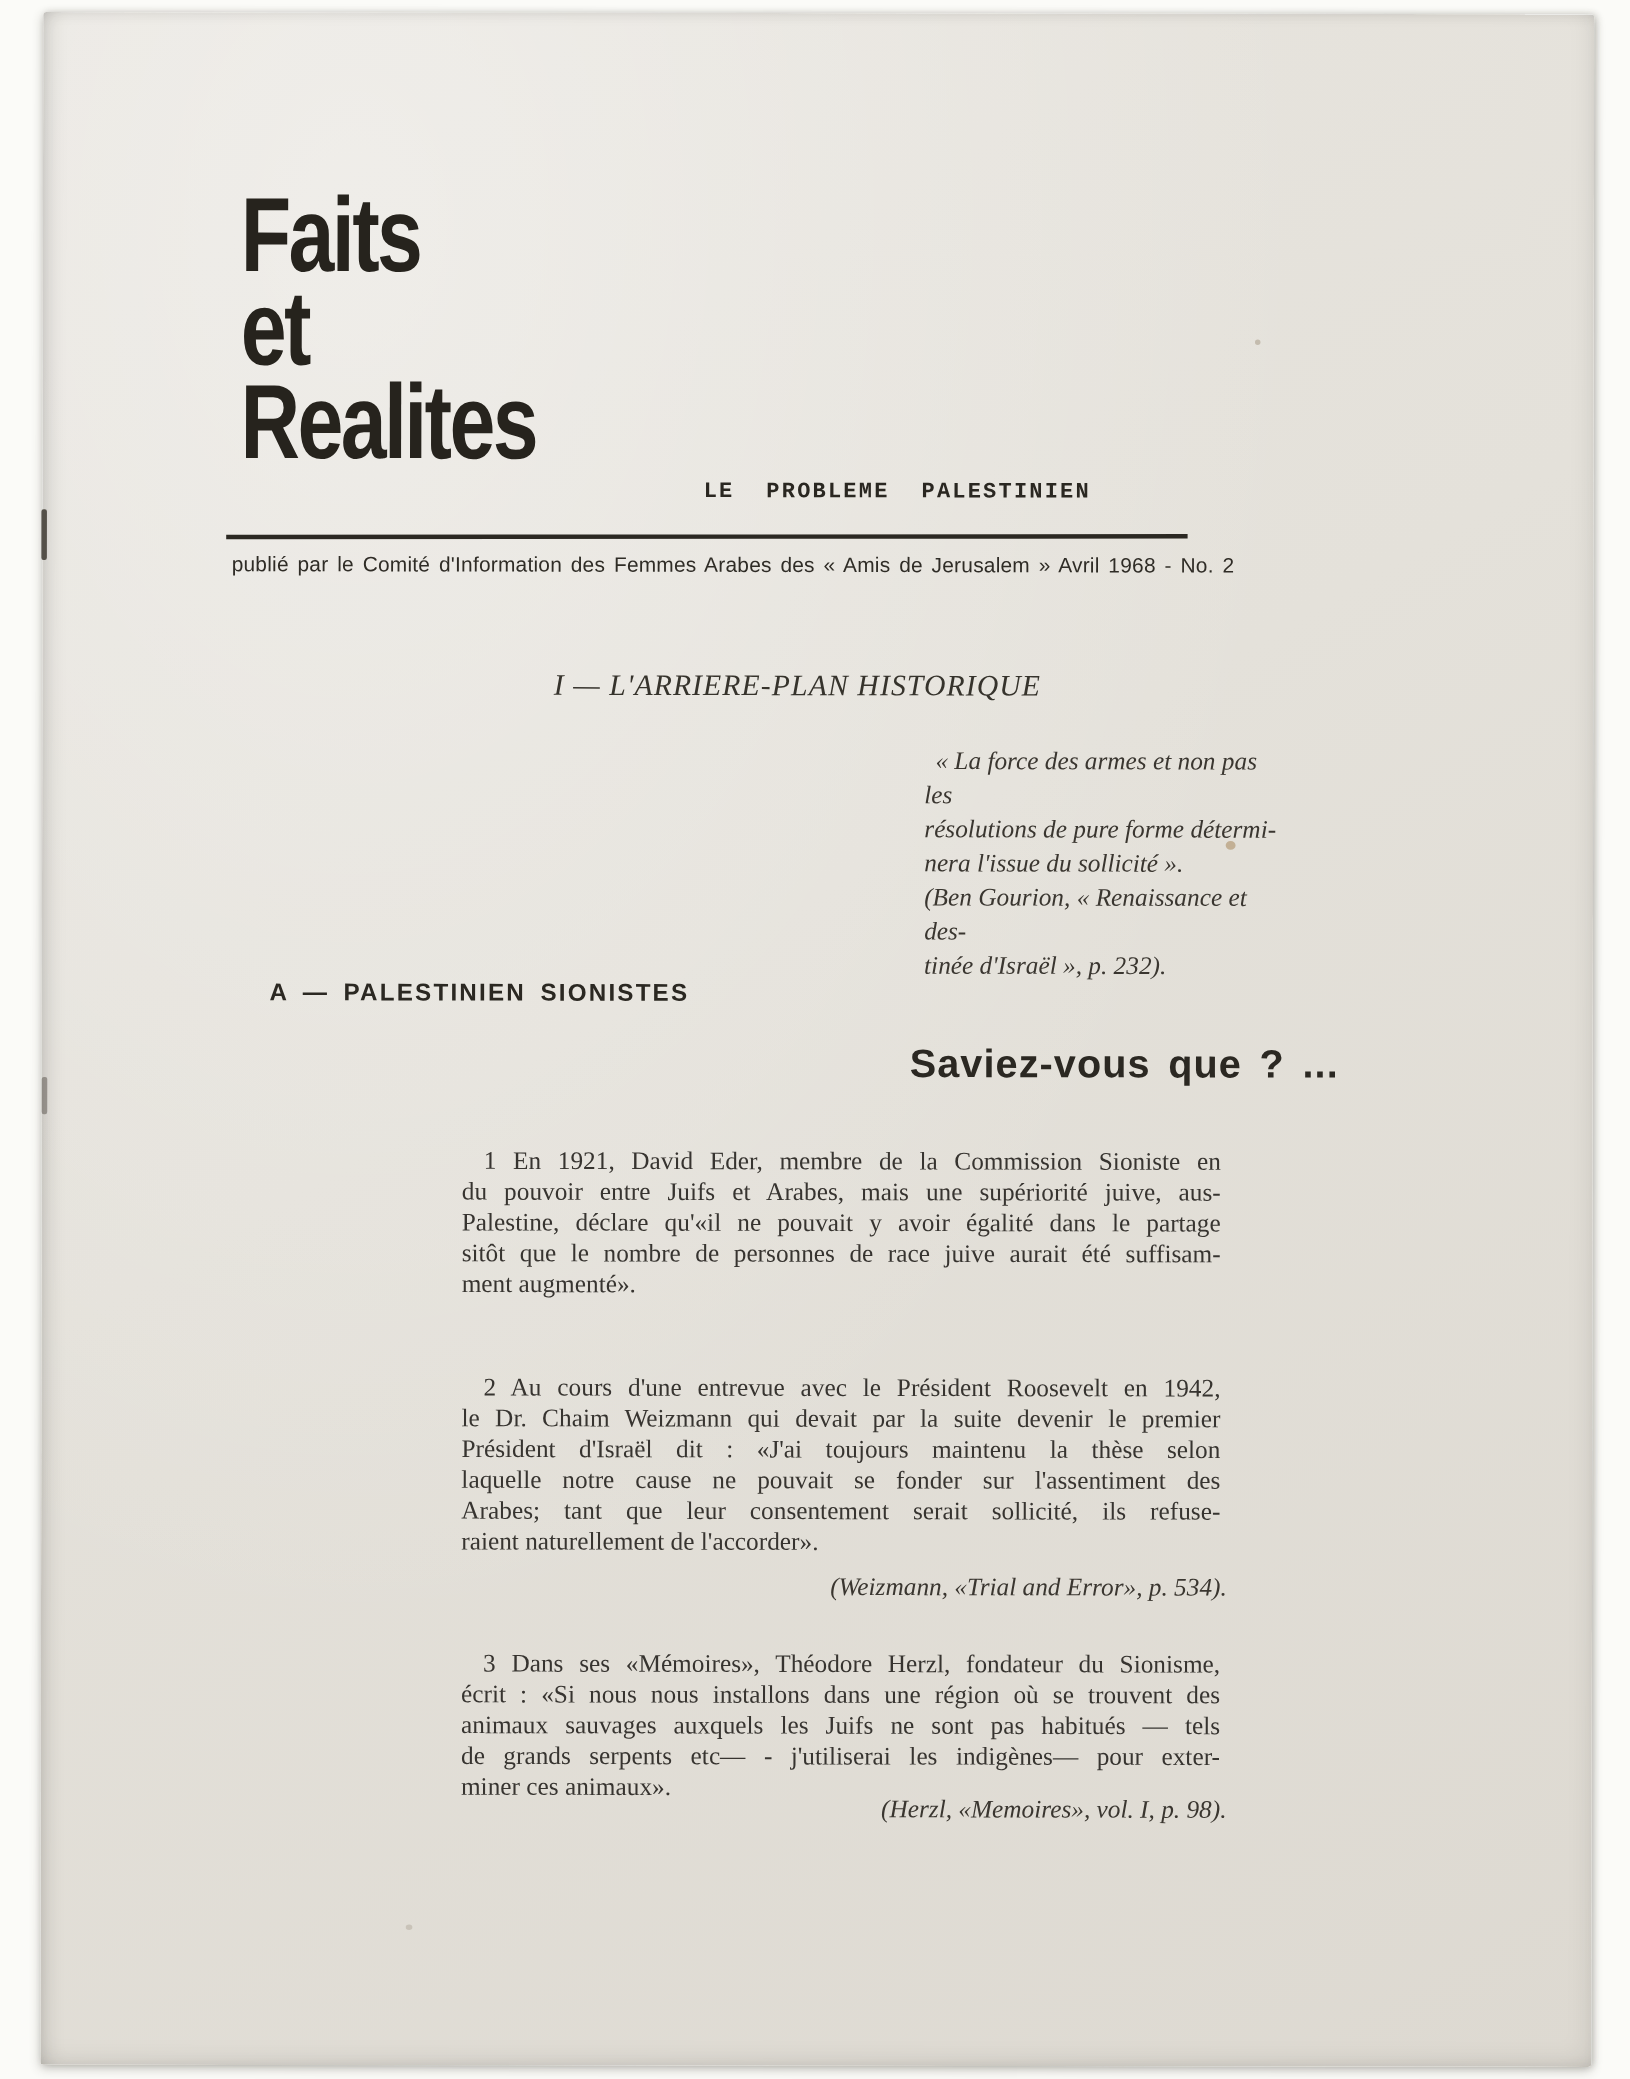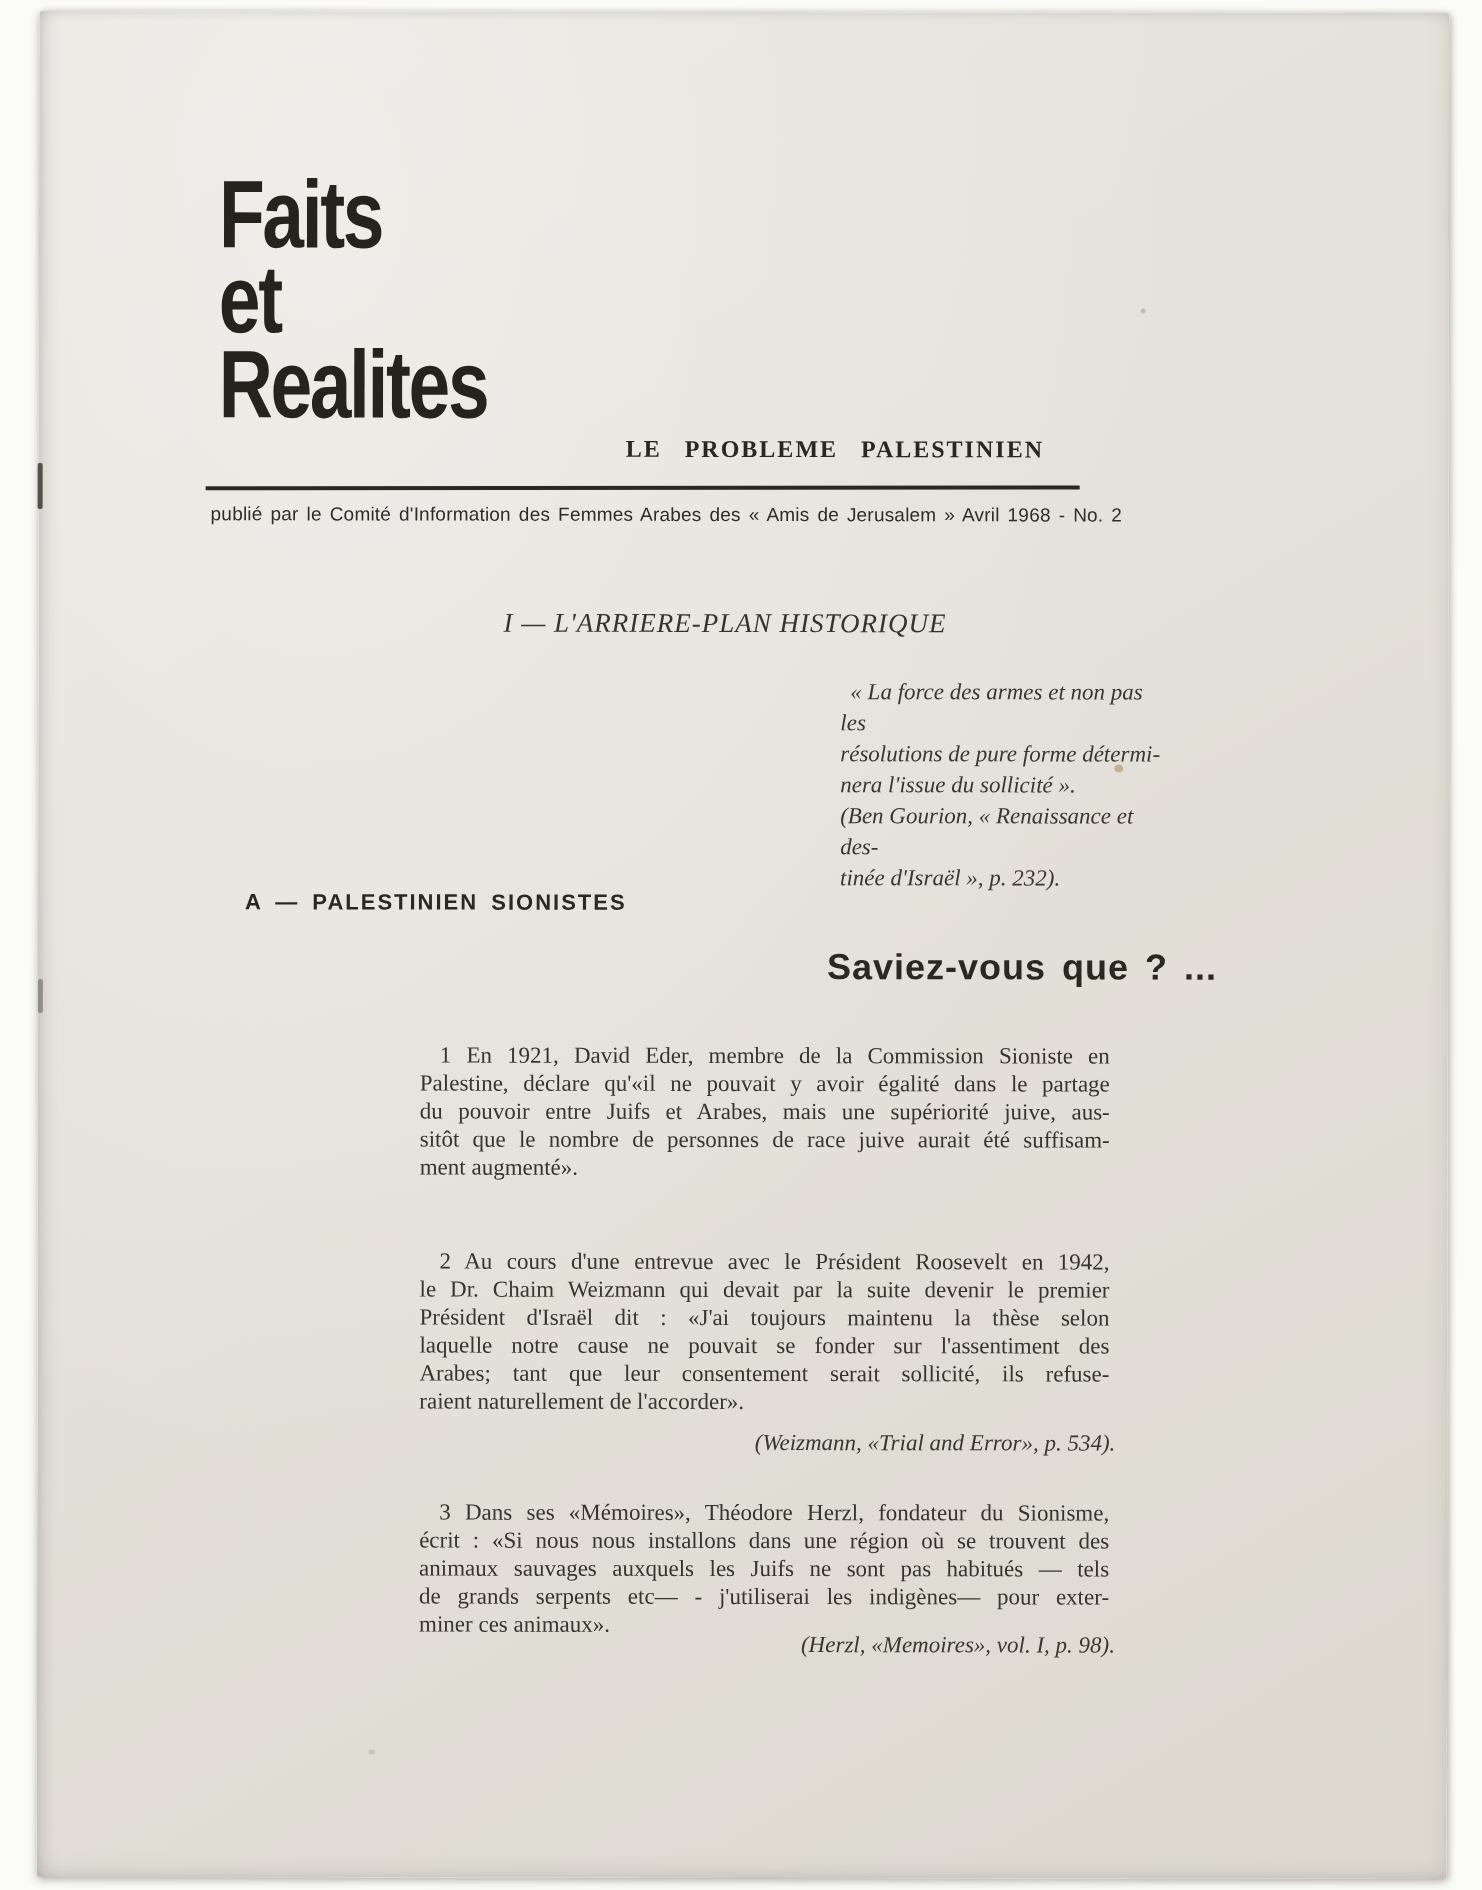--- a/index.html
+++ b/index.html
@@ -61,25 +61,25 @@
     letter-spacing: -3px;
     color: #26231d;
   }
   .masthead div {
     transform: scaleX(0.78);
     transform-origin: 0 50%;
     white-space: nowrap;
   }
   .edition {
     position: absolute;
-    left: 587px;
+    left: 601px;
     top: 424px;
-    font-family: Liberation Serif, serif;
-    font-weight: bold;
-    font-size: 24px;
+    font-family: Liberation Mono, monospace;
+    font-weight: bold;
+    font-size: 20px;
     letter-spacing: 2px;
     word-spacing: 15px;
     color: #2a2721;
     white-space: nowrap;
   }
   .rule {
     position: absolute;
     left: 167px;
     top: 474px;
     width: 874px;
@@ -214,22 +214,22 @@
           <div>tinée d'Israël », p. 232).</div>
         </div>
     </div>
 
     <div class="sub-head">A — PALESTINIEN SIONISTES</div>
 
     <div class="feature-head">Saviez-vous que ? ...</div>
 
     <div class="para p1">
         <div>1  En 1921, David Eder, membre de la Commission Sioniste en</div>
+        <div>du pouvoir entre Juifs et Arabes, mais une supériorité juive, aus-</div>
         <div>Palestine, déclare qu'«il ne pouvait y avoir égalité dans le partage</div>
-        <div>du pouvoir entre Juifs et Arabes, mais une supériorité juive, aus-</div>
         <div>sitôt que le nombre de personnes de race juive aurait été suffisam-</div>
         <div>ment augmenté».</div>
       </div>
 
     <div class="para p2">
         <div>2  Au cours d'une entrevue avec le Président Roosevelt en 1942,</div>
         <div>le Dr. Chaim Weizmann qui devait par la suite devenir le premier</div>
         <div>Président d'Israël dit : «J'ai toujours maintenu la thèse selon</div>
         <div>laquelle notre cause ne pouvait se fonder sur l'assentiment des</div>
         <div>Arabes; tant que leur consentement serait sollicité, ils refuse-</div>

